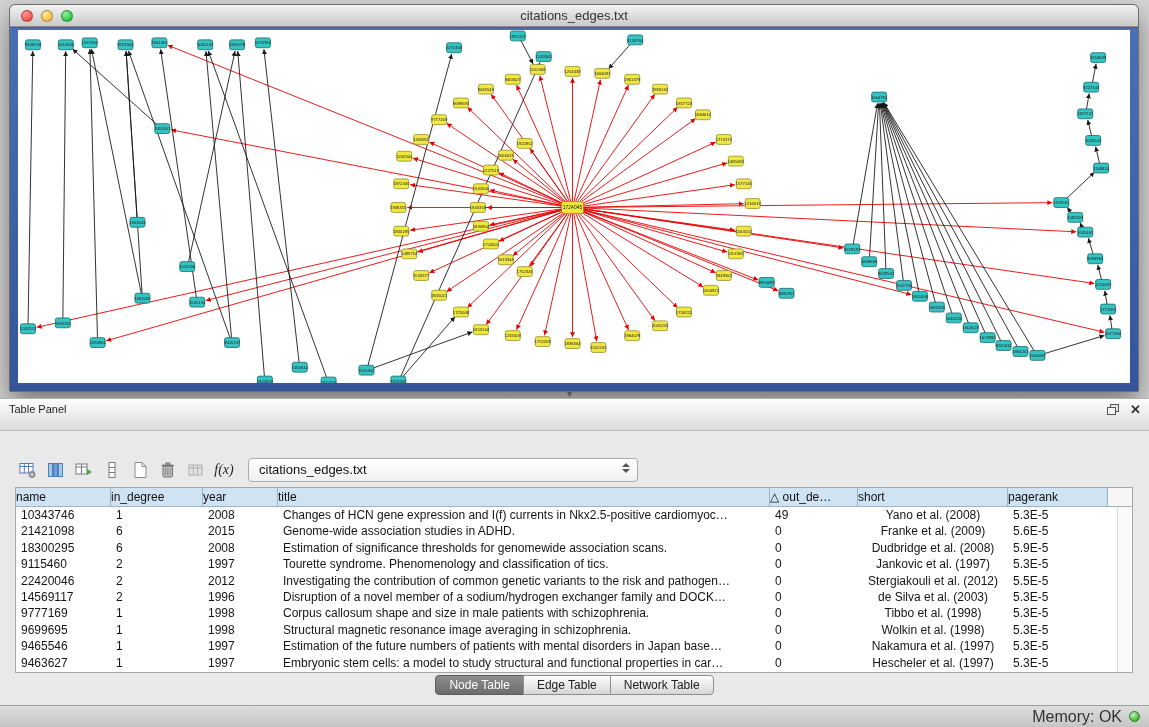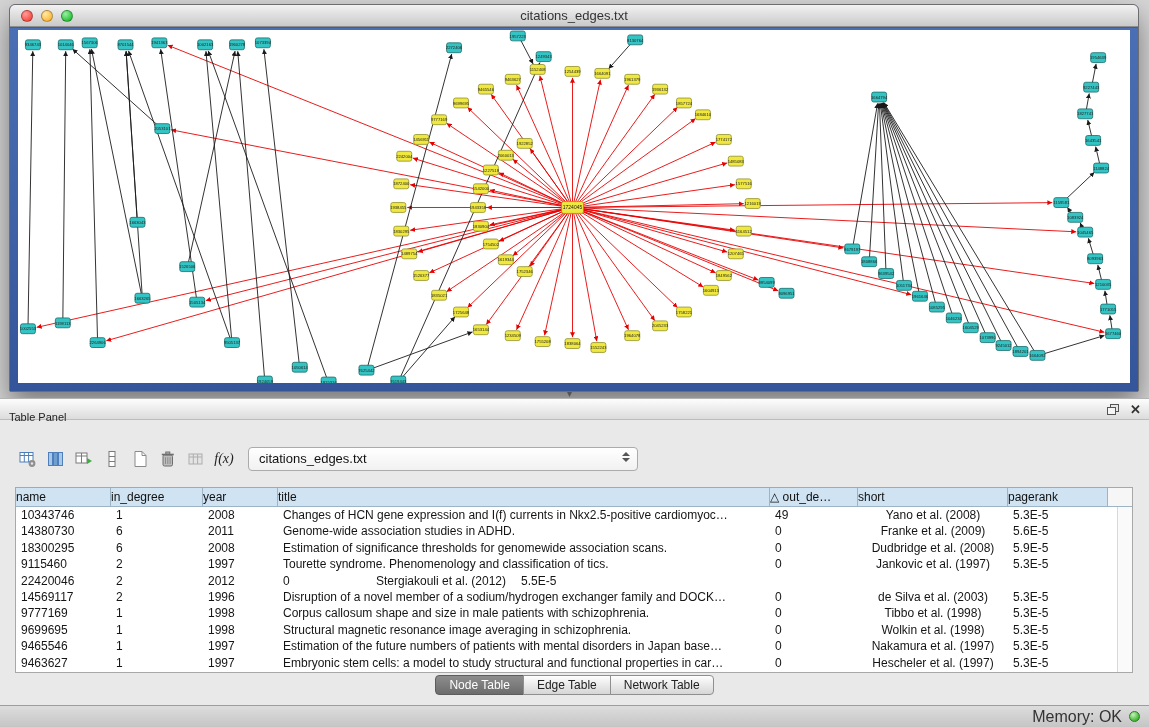--- a/index.html
+++ b/index.html
@@ -23,23 +23,23 @@
   .canvas-wrap { width:100%; height:100%; background:#fff; overflow:hidden; }
   .canvas-wrap svg { width:100%; height:100%; display:block; }
   svg text { font-family:"Liberation Sans",sans-serif; }
 
   
   .split-handle { position:absolute; left:567px; top:388px; font-size:10px; color:#555; cursor:row-resize; }
 
   
   .table-panel { position:absolute; left:0; top:398px; width:1149px; height:307px;
                  background:#e9e9e9; border-top:1px solid #b3b3b3; }
-  .panel-header { height:21px; background:linear-gradient(#fdfdfd,#dcdcdc);
+  .panel-header { height:32px; background:linear-gradient(#fdfdfd,#dcdcdc);
                   border-bottom:1px solid #bdbdbd; font-size:11px; color:#222;
-                  line-height:20px; padding:8px 9px; position:relative; }
+                  line-height:20px; padding:0 9px; position:relative; }
   .panel-actions { position:absolute; right:8px; top:0; height:21px; display:flex; align-items:center; gap:10px; }
   .panel-actions .xbtn { font-size:13px; font-weight:bold; color:#333; line-height:14px; cursor:pointer; background:none; border:none; }
   .panel-actions .fbtn { background:none; border:none; cursor:pointer; padding:0; line-height:0; }
 
   .toolbar { margin:26px 0 0 14px; display:flex; align-items:center; height:26px; }
   .tool { width:28px; height:26px; background:none; border:none; display:flex; align-items:center; justify-content:center; cursor:pointer; }
   .tool.fx { font-family:"Liberation Serif",serif; font-style:italic; font-size:14px; color:#222; }
   .combo { position:relative; margin-left:10px; width:390px; height:24px;
            background:linear-gradient(#ffffff,#f1f1f1); border:1px solid #ababab; border-radius:4px;
            font-size:13px; line-height:22px; padding:0 24px 0 10px; color:#111; text-align:left; cursor:pointer;
@@ -507,23 +507,23 @@
           <div class="tr">
             <div class="td c0">10343746</div>
             <div class="td c1">1</div>
             <div class="td c2">2008</div>
             <div class="td c3">Changes of HCN gene expression and I(f) currents in Nkx2.5-positive cardiomyoc…</div>
             <div class="td c4">49</div>
             <div class="td c5">Yano et al. (2008)</div>
             <div class="td c6">5.3E-5</div>
           </div>
           <div class="tr">
-            <div class="td c0">14380730</div>
+            <div class="td c0">21421098</div>
             <div class="td c1">6</div>
-            <div class="td c2">2011</div>
+            <div class="td c2">2015</div>
             <div class="td c3">Genome-wide association studies in ADHD.</div>
             <div class="td c4">0</div>
             <div class="td c5">Franke et al. (2009)</div>
             <div class="td c6">5.6E-5</div>
           </div>
           <div class="tr">
             <div class="td c0">18300295</div>
             <div class="td c1">6</div>
             <div class="td c2">2008</div>
             <div class="td c3">Estimation of significance thresholds for genomewide association scans.</div>
@@ -537,20 +537,21 @@
             <div class="td c2">1997</div>
             <div class="td c3">Tourette syndrome. Phenomenology and classification of tics.</div>
             <div class="td c4">0</div>
             <div class="td c5">Jankovic et al. (1997)</div>
             <div class="td c6">5.3E-5</div>
           </div>
           <div class="tr">
             <div class="td c0">22420046</div>
             <div class="td c1">2</div>
             <div class="td c2">2012</div>
+            <div class="td c3">Investigating the contribution of common genetic variants to the risk and pathogen…</div>
             <div class="td c4">0</div>
             <div class="td c5">Stergiakouli et al. (2012)</div>
             <div class="td c6">5.5E-5</div>
           </div>
           <div class="tr">
             <div class="td c0">14569117</div>
             <div class="td c1">2</div>
             <div class="td c2">1996</div>
             <div class="td c3">Disruption of a novel member of a sodium/hydrogen exchanger family and DOCK…</div>
             <div class="td c4">0</div>

